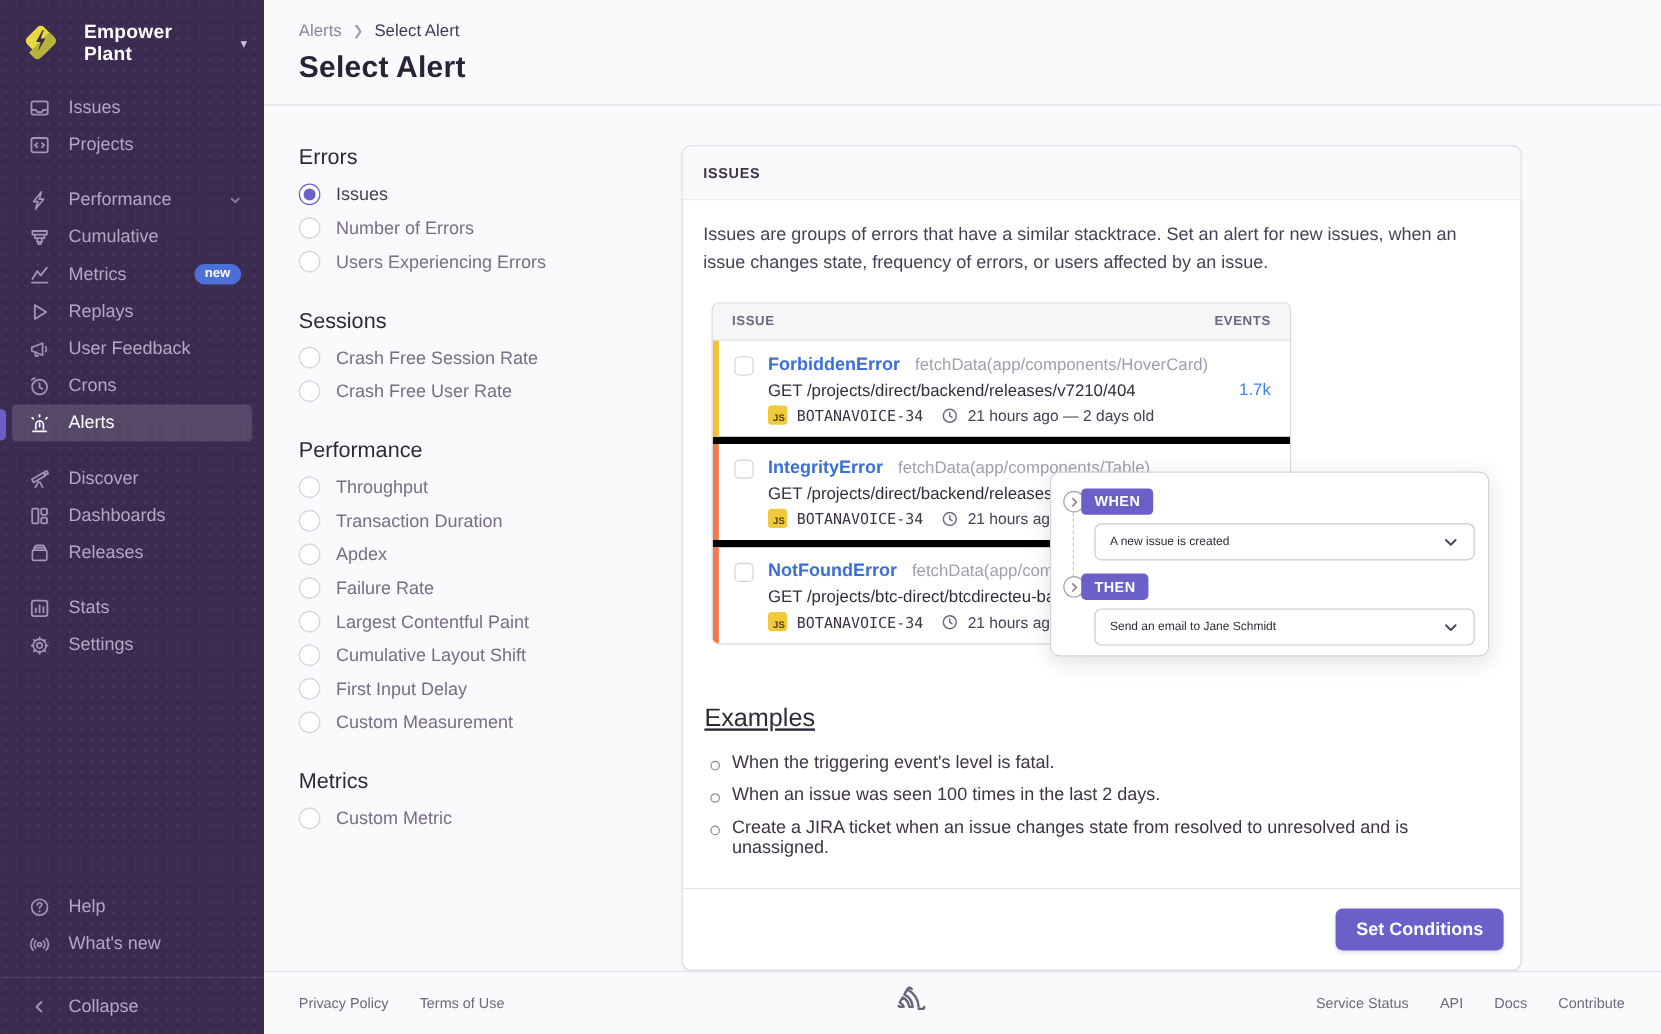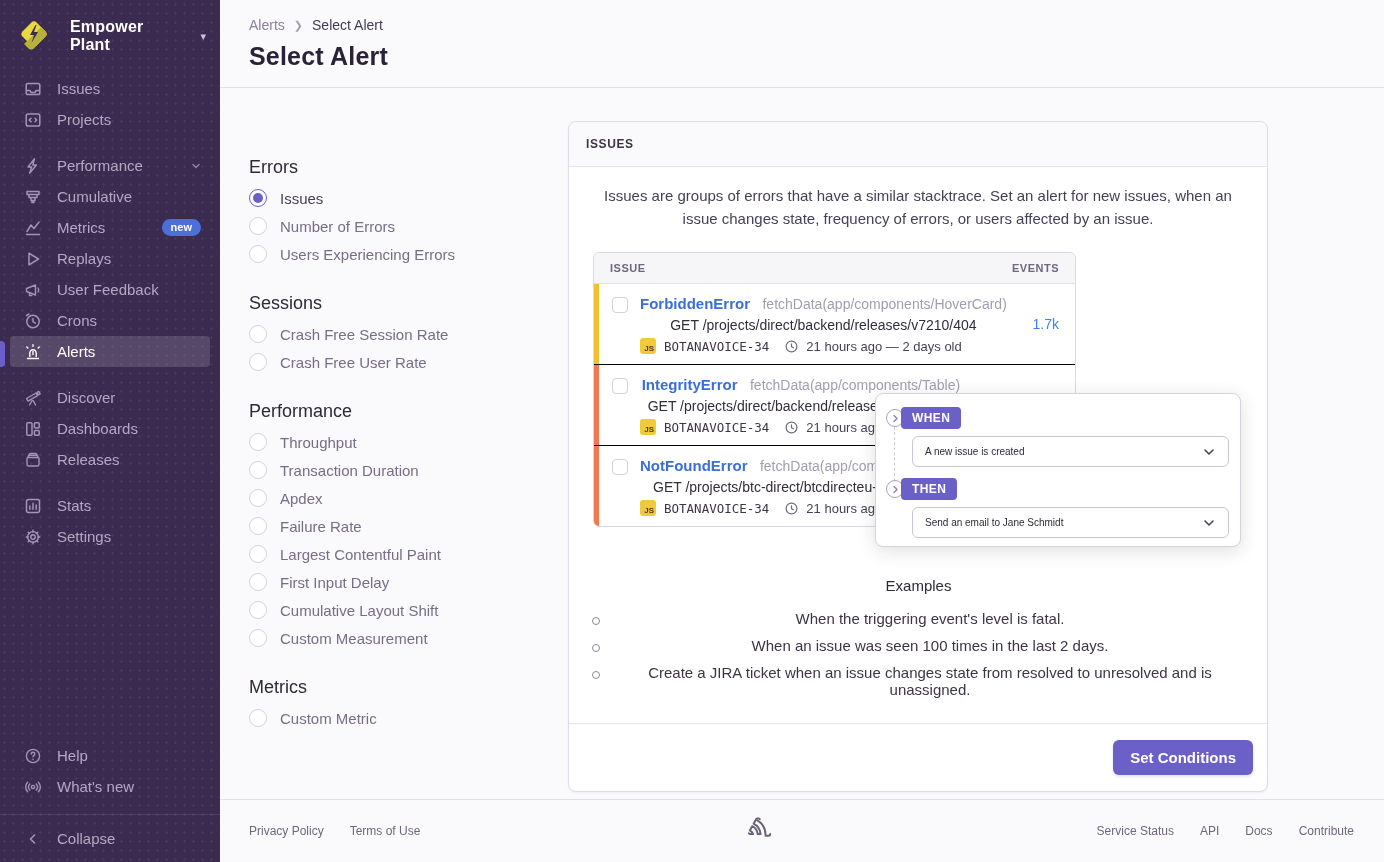--- a/index.html
+++ b/index.html
@@ -35,64 +35,64 @@
   .page-header { padding:17px 30px 16px 29px; border-bottom:1px solid #e3dfe8; }
   .breadcrumb { display:flex; align-items:center; gap:9px; font-size:14px; }
   .crumb-link { color:#8d819c; cursor:pointer; }
   .crumb-sep { color:#a79fb2; font-size:11px; }
   .crumb-current { color:#433a55; }
   .page-title { margin-top:9px; font-size:25px; font-weight:700; color:#2a2337; letter-spacing:.2px; }
 
   .page-body { flex:1; display:flex; gap:29px; padding:33px 0 0 29px; align-items:flex-start; }
 
   
-  .form-col { width:290px; flex:none;margin-top:36px; }
+  .form-col { width:290px; flex:none; }
   .section-title { font-size:18px; color:#2f2936; margin-bottom:6px; }
   .form-section { margin-bottom:25px; }
   .radio-row { display:flex; align-items:center; gap:13px; padding:5px 0; cursor:pointer; }
   .radio { width:18px; height:18px; border-radius:50%; border:1px solid #d7d2dd; background:#fff; flex:none; position:relative; }
   .radio.selected { border-color:#6b5fc8; }
   .radio.selected::after { content:""; position:absolute; left:3px; top:3px; width:10px; height:10px;
     border-radius:50%; background:#6b5fc8; }
   .radio-label { font-size:15px; color:#776e86; }
   .radio-row.selected .radio-label { color:#473f55; }
 
   
   .panel { width:700px; flex:none; background:#fff; border:1px solid #e0dce6; border-radius:8px;
     box-shadow:0 1px 2px rgba(43,34,51,.05); }
   .panel-header { padding:15px 17px; background:#faf9fb; border-bottom:1px solid #e7e3ea;
     border-radius:8px 8px 0 0; font-size:12px; font-weight:700; letter-spacing:.6px; color:#3e3446; }
-  .panel-body { padding:18px 17px 20px 17px;text-align:center; }
+  .panel-body { padding:18px 17px 20px 17px; }
   .panel-desc { font-size:15px; color:#473f55; line-height:1.5; }
 
   .issue-table { margin-top:22px; margin-left:7px; width:483px; border:1px solid #dcd7e0; border-radius:6px;
     background:#fff; overflow:hidden; }
   .it-header { display:flex; justify-content:space-between; padding:9px 16px; background:#f6f5f8;
     border-bottom:1px solid #e3dfe7; font-size:11px; font-weight:700; letter-spacing:.5px; color:#6f6780; }
-  .issue-row { position:relative; display:flex; gap:12px; padding:11px 14px 10px 18px; border-bottom:1px solid #000000; }
+  .issue-row { position:relative; display:flex; gap:12px; padding:11px 14px 10px 18px; border-bottom:6px solid #000000; }
   .issue-row:last-child { border-bottom:none; }
   .level-bar { position:absolute; left:0; top:0; bottom:0; width:5px; }
   .level-yellow { background:#f0c12c; }
   .level-orange { background:#f2794e; }
   .checkbox { width:16px; height:16px; border:1px solid #d5d0da; border-radius:4px; background:#fff; margin-top:2px; flex:none; cursor:pointer; }
   .issue-main { min-width:0; }
   .issue-line1 { white-space:nowrap; overflow:hidden; }
   .issue-title { font-size:15px; font-weight:700; color:#3b6fd6; cursor:pointer; }
   .issue-culprit { font-size:14px; color:#a39db0; margin-left:8px; }
   .issue-url { margin-top:4px; font-size:14px; color:#332c3b; white-space:nowrap; }
   .issue-meta { margin-top:5px; display:flex; align-items:center; gap:8px; white-space:nowrap; }
   .js-badge { width:16px; height:16px; background:#f1ca3a; border-radius:3px; display:flex; align-items:flex-end;
     justify-content:flex-end; padding:1px 2px; font-size:8px; font-weight:700; color:#4c3a12; }
   .short-id { font-family:"DejaVu Sans Mono", monospace; font-size:12.5px; color:#3e3446; }
   .clock-icon { display:flex; color:#6f6780; margin-left:8px; }
   .issue-age { font-size:13px; color:#473f55; }
   .issue-events { position:absolute; right:16px; top:50%; transform:translateY(-50%); font-size:14px; color:#3b82f6; }
 
   .examples { margin-top:50px; margin-left:1px; }
-  .examples-title { font-size:15px; color:#2f2936; }
+  .examples-title { font-size:21px; color:#2f2936;text-decoration:underline; }
   .examples ul { list-style:none; margin-top:11px; }
   .examples li { position:relative; padding:5px 0 5px 23px; font-size:15px; color:#3e3446; }
   .examples li::before { content:""; position:absolute; left:5px; top:12px; width:6px; height:6px;
     border:1px solid #8d8798; border-radius:50%; }
 
   .panel-footer { border-top:1px solid #e7e3ea; padding:16px 14px; display:flex; justify-content:flex-end; }
   .btn-primary { background:#6b5fc8; color:#fff; border:none; border-radius:6px; font-family:inherit;
     font-size:15px; font-weight:700; padding:9px 17px; cursor:pointer; box-shadow:0 2px 3px rgba(43,34,51,.12); }
 
   
@@ -388,25 +388,25 @@
           <div class="radio-row">
             <span class="radio"></span>
             <span class="radio-label">Failure Rate</span>
           </div>
           <div class="radio-row">
             <span class="radio"></span>
             <span class="radio-label">Largest Contentful Paint</span>
           </div>
           <div class="radio-row">
             <span class="radio"></span>
+            <span class="radio-label">Cumulative Layout Shift</span>
+          </div>
+          <div class="radio-row">
+            <span class="radio"></span>
             <span class="radio-label">First Input Delay</span>
-          </div>
-          <div class="radio-row">
-            <span class="radio"></span>
-            <span class="radio-label">Cumulative Layout Shift</span>
           </div>
           <div class="radio-row">
             <span class="radio"></span>
             <span class="radio-label">Custom Measurement</span>
           </div>
         </div>
 
         <div class="form-section">
           <div class="section-title">Metrics</div>
           <div class="radio-row">

